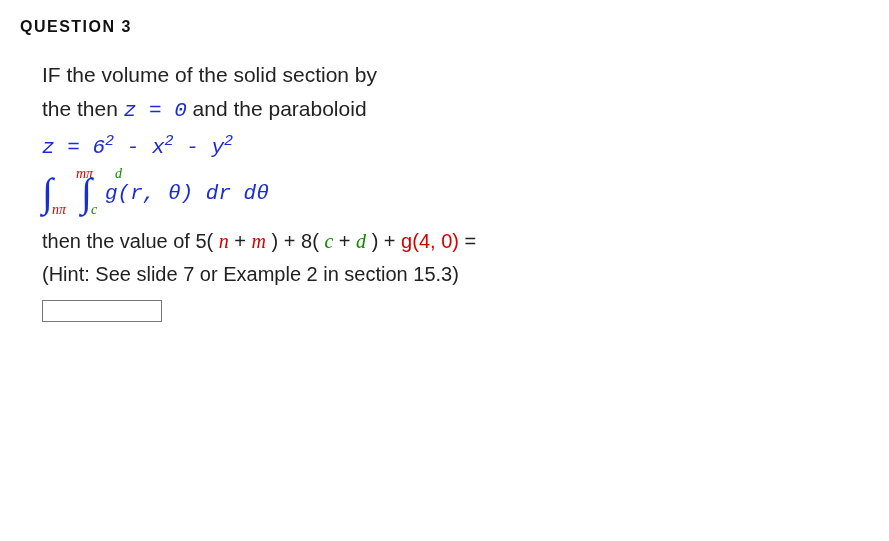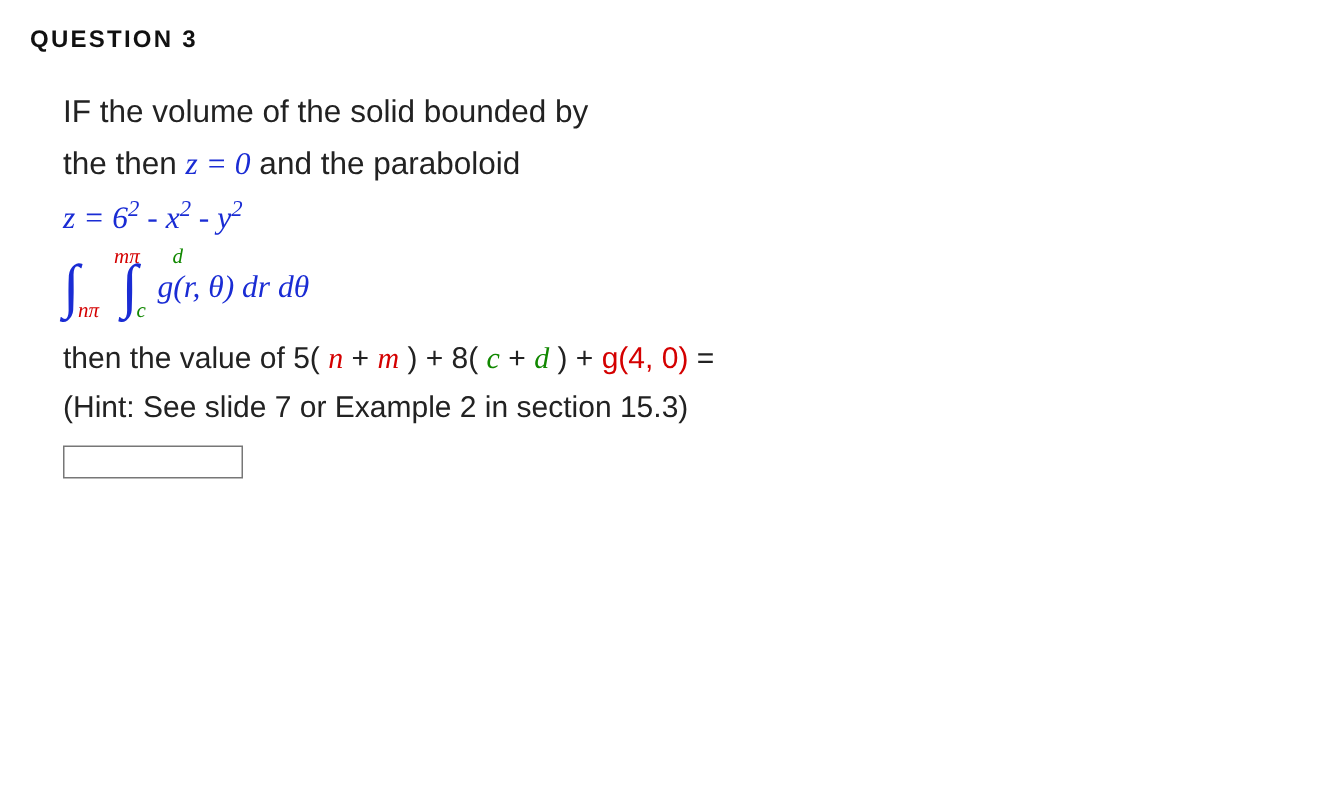--- a/index.html
+++ b/index.html
@@ -19,21 +19,21 @@
     color: #111;
   }
   .q-body {
     padding-left: 22px;
     font-size: 21px;
     line-height: 1.45;
   }
   .q-body p {
     margin: 0 0 4px 0;
   }
-  .blue   { color: #1a2cd4; font-style: italic; font-family: Liberation Serif, serif;}
+  .blue   { color: #1a2cd4; font-style: italic; font-family: Liberation Mono, monospace;}
   .red    { color: #d40000; }
   .redbf  { color: #d40000; font-style: italic; font-family: 'Times New Roman', serif;}
   .greenbf{ color: #118800; font-style: italic; font-family: 'Times New Roman', serif;}
   sup { font-size: 0.72em; vertical-align: super; line-height: 0;}
   .eq-row { margin: 6px 0 4px 0;}
   .intblock {
     display:inline-flex;
     align-items:center;
     margin: 6px 0 14px 0;
     font-size:21px;
@@ -74,21 +74,21 @@
     box-sizing:border-box;
   }
 </style>
 </head>
 <body>
 
 <div class="q-header">QUESTION 3</div>
 
 <div class="q-body">
 
-  <p>IF the volume of the solid bounded by</p>
+  <p>IF the volume of the solid section by</p>
 
   <p>
     <span>the then  </span><span class="blue">z = 0</span><span>  and the paraboloid</span>
   </p>
 
   <p class="eq-row">
     <span class="blue">z</span><span class="blue"> = </span><span class="blue">6</span><sup class="blue">2</sup><span class="blue"> - </span><span class="blue">x</span><sup class="blue">2</sup><span class="blue"> - </span><span class="blue">y</span><sup class="blue">2</sup>
   </p>
 
 

